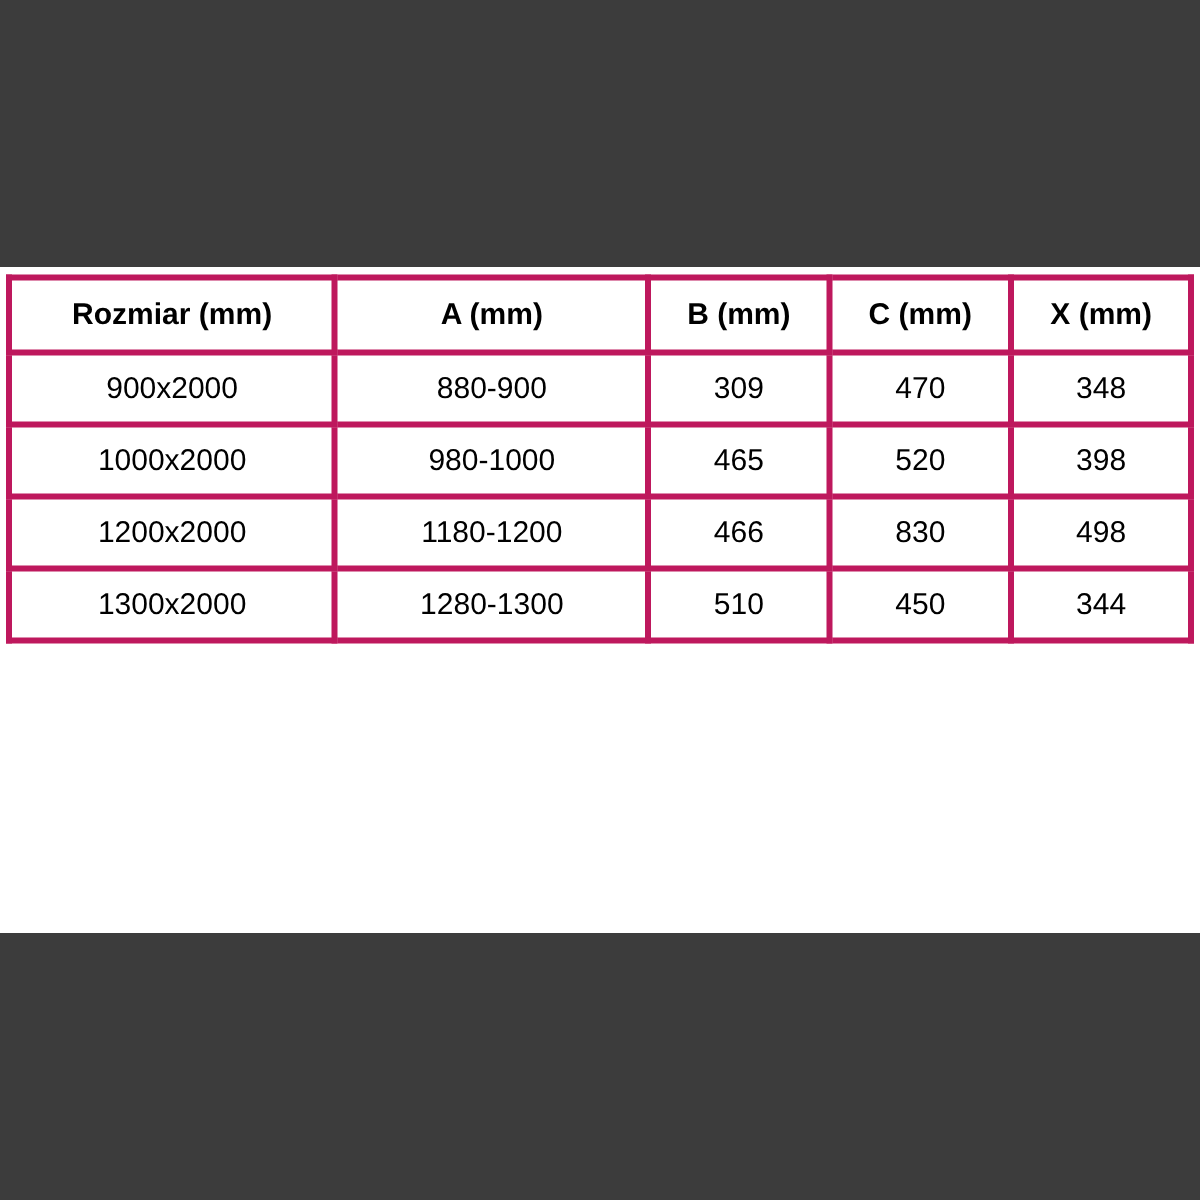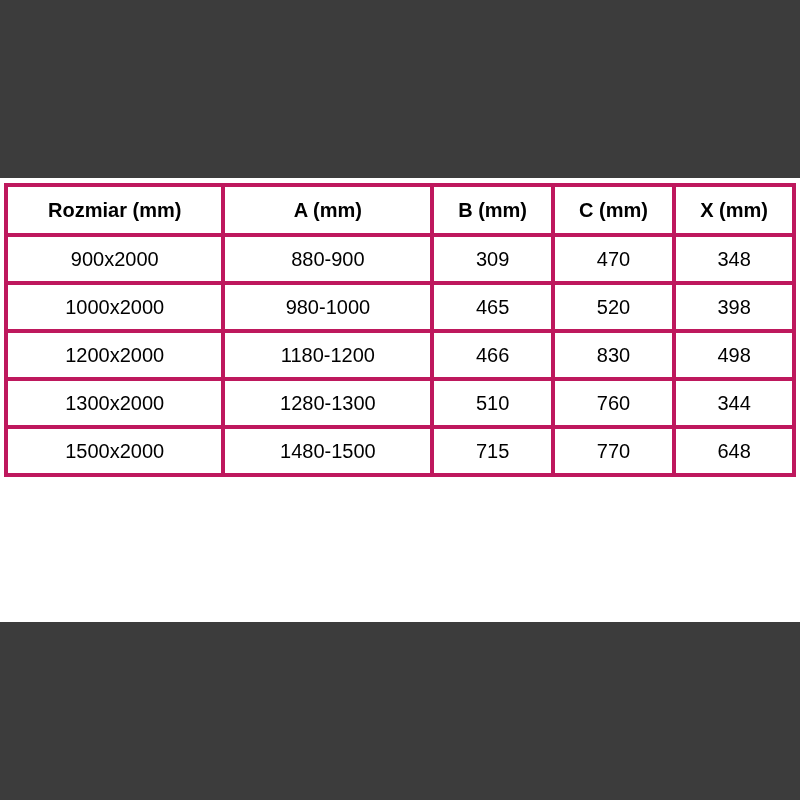--- a/index.html
+++ b/index.html
@@ -111,27 +111,20 @@
           <td>1200x2000</td>
           <td>1180-1200</td>
           <td>466</td>
           <td>830</td>
           <td>498</td>
         </tr>
         <tr>
           <td>1300x2000</td>
           <td>1280-1300</td>
           <td>510</td>
-          <td>760</td>
+          <td>450</td>
           <td>344</td>
-        </tr>
-        <tr>
-          <td>1500x2000</td>
-          <td>1480-1500</td>
-          <td>715</td>
-          <td>770</td>
-          <td>648</td>
         </tr>
       </tbody>
   </table>
 </div>
 
 <div class="band band-bottom"></div>
 
 </body></html>

